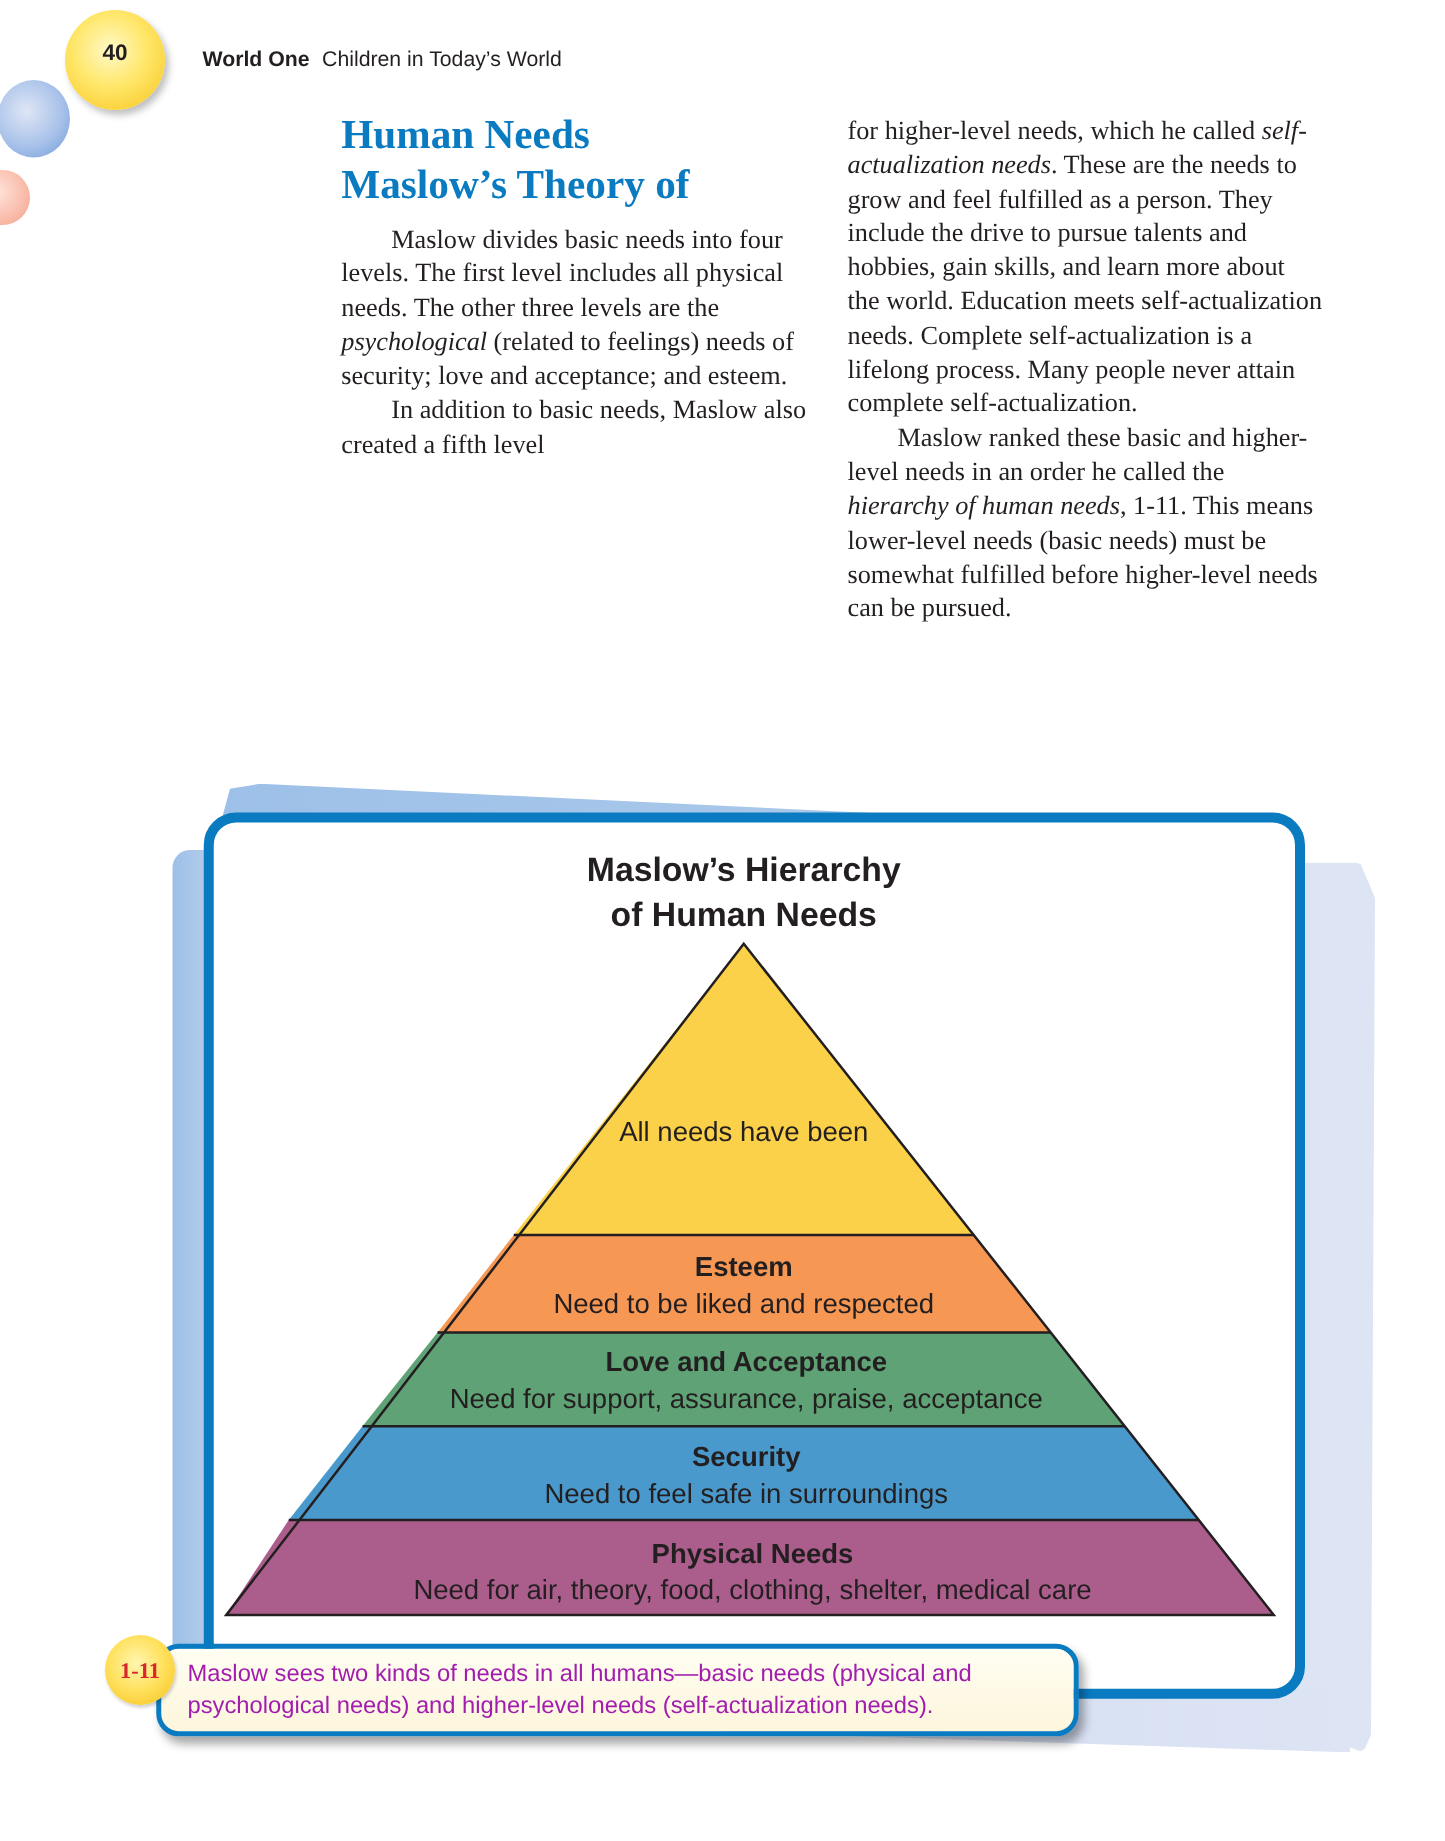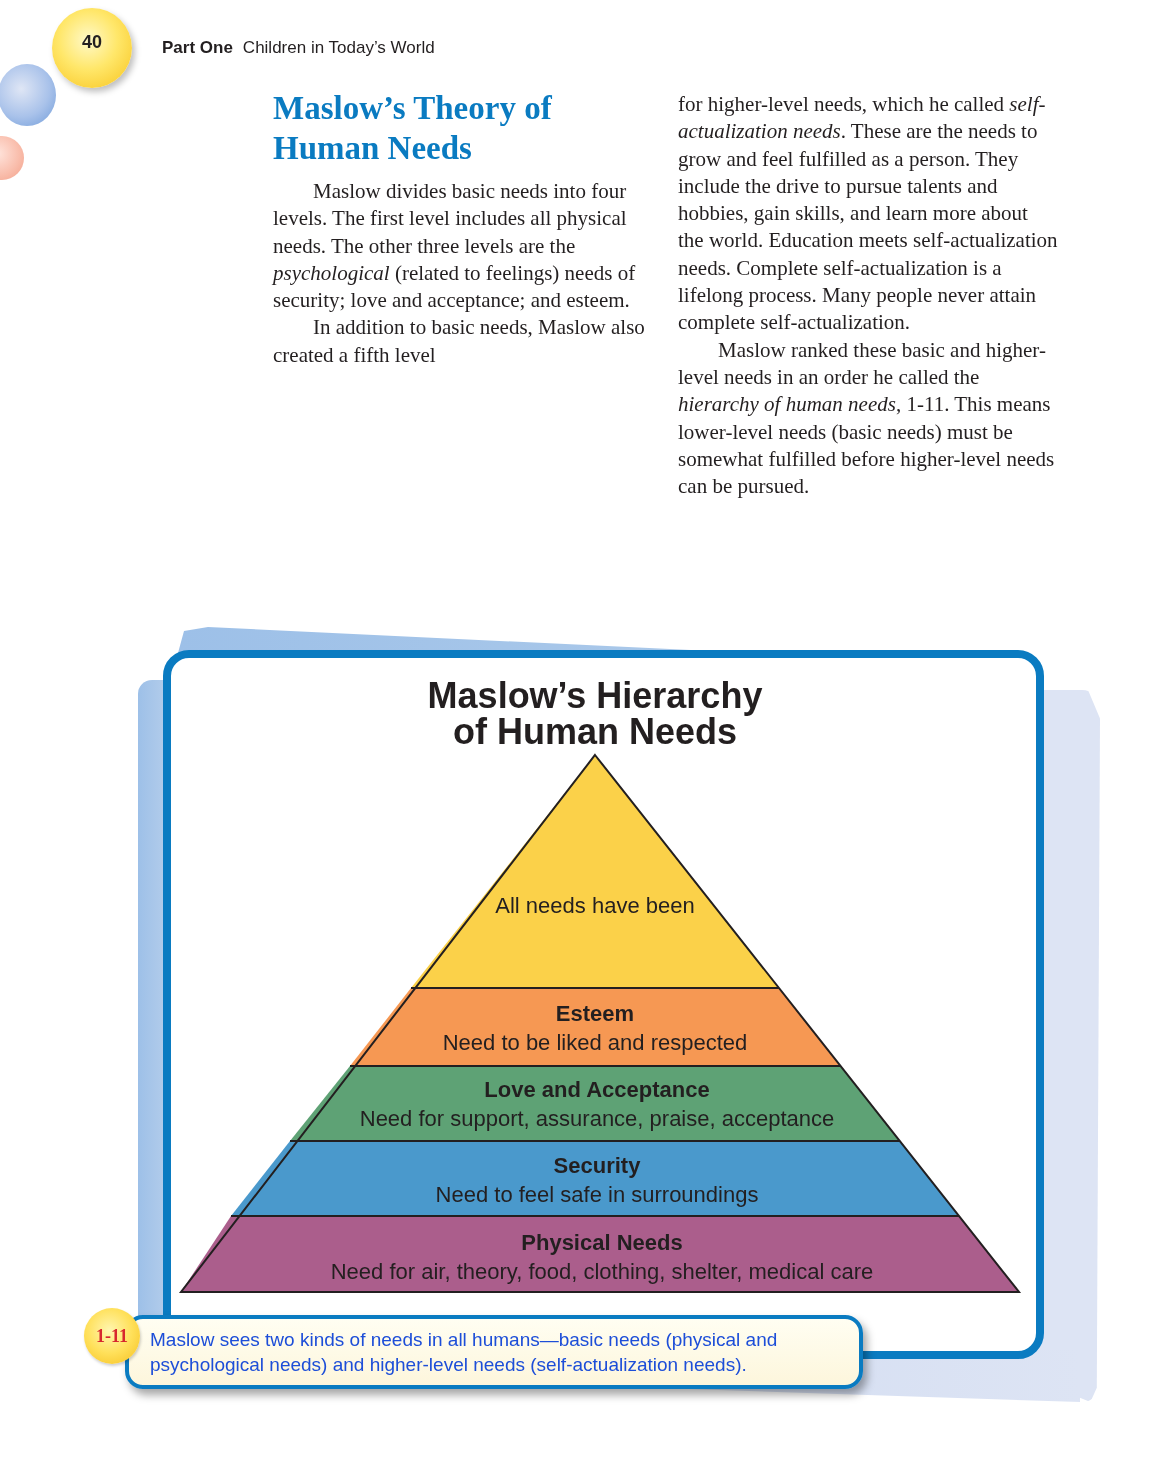--- a/index.html
+++ b/index.html
@@ -77,21 +77,21 @@
   }
 
   .figure-frame {
     position:absolute; left:163px; top:650px; width:881px; height:709px;
     box-sizing:border-box;
     border:8px solid #0a7bc1; border-radius:26px;
     background:#ffffff;
   }
   .figure-title {
     position:absolute; left:395px; top:678px; width:400px; text-align:center;
-    font-family:"Liberation Sans", sans-serif; font-weight:bold; font-size:36px; line-height:36px;
+    font-family:"Liberation Sans", sans-serif; font-weight:bold; font-size:27px; line-height:36px;
     color:#231f20;
   }
 
   .pyramid-svg { position:absolute; left:0; top:0; width:1156px; height:1473px; }
 
   .level {
     position:absolute; text-align:center;
     font-family:"Liberation Sans", sans-serif; font-size:22px; line-height:29px; color:#231f20;
   }
   .level .lvl-title { font-weight:bold; display:block; }
@@ -100,46 +100,46 @@
   
   .caption-box {
     position:absolute; left:125px; top:1315px; width:738px; height:74px;
     box-sizing:border-box;
     border:4px solid #0a7bc1; border-radius:18px;
     background:linear-gradient(180deg,#fffef2,#fdf6dc);
     box-shadow:4px 6px 8px rgba(0,0,0,0.35);
   }
   .caption-text {
     position:absolute; left:150px; top:1327px; width:700px;
-    font-family:"Liberation Sans", sans-serif; font-size:19px; line-height:25px; color:#1d4ed8;
+    font-family:"Liberation Sans", sans-serif; font-size:19px; line-height:25px; color:#a21caf;
   }
   .fig-badge {
     position:absolute; left:84px; top:1312px; width:56px; height:56px; border-radius:50%;
     background:radial-gradient(circle at 45% 40%, #fff6b0 0%, #ffe05a 50%, #f5be1c 100%);
     box-shadow:1px 2px 3px rgba(0,0,0,0.2);
     display:flex; align-items:center; justify-content:center;
     font-family:Liberation Serif, serif; font-weight:bold; font-size:18px; color:#d7262e;
     margin-top:-4px;
   }
 </style>
 </head>
 <body>
 
 <div class="bubble bubble-blue"></div>
 <div class="bubble bubble-pink"></div>
 <div class="bubble bubble-yellow"></div>
 <div class="page-number">40</div>
 
 <div class="running-head">
-  <b>Part One</b><span>Children in Today’s World</span>
+  <b>World One</b><span>Children in Today’s World</span>
 </div>
 
 <div class="section-title">
+  <div>Human Needs</div>
   <div>Maslow’s Theory of</div>
-  <div>Human Needs</div>
 </div>
 
 <div class="col col-left">
   <p class="indent"><span>Maslow divides basic needs into four levels. The first level includes all physical needs. The other three levels are the </span><i>psychological</i><span> (related to feelings) needs of security; love and acceptance; and esteem.</span></p>
   <p class="indent">In addition to basic needs, Maslow also created a fifth level</p>
 </div>
 
 <div class="col col-right">
   <p><span>for higher-level needs, which he called </span><i>self-actualization needs</i><span>. These are the needs to grow and feel fulfilled as a person. They include the drive to pursue talents and hobbies, gain skills, and learn more about the world. Education meets self-actualization needs. Complete self-actualization is a lifelong process. Many people never attain complete self-actualization.</span></p>
   <p class="indent"><span>Maslow ranked these basic and higher-level needs in an order he called the </span><i>hierarchy of human needs</i><span>, 1-11. This means lower-level needs (basic needs) must be somewhat fulfilled before higher-level needs can be pursued.</span></p>

